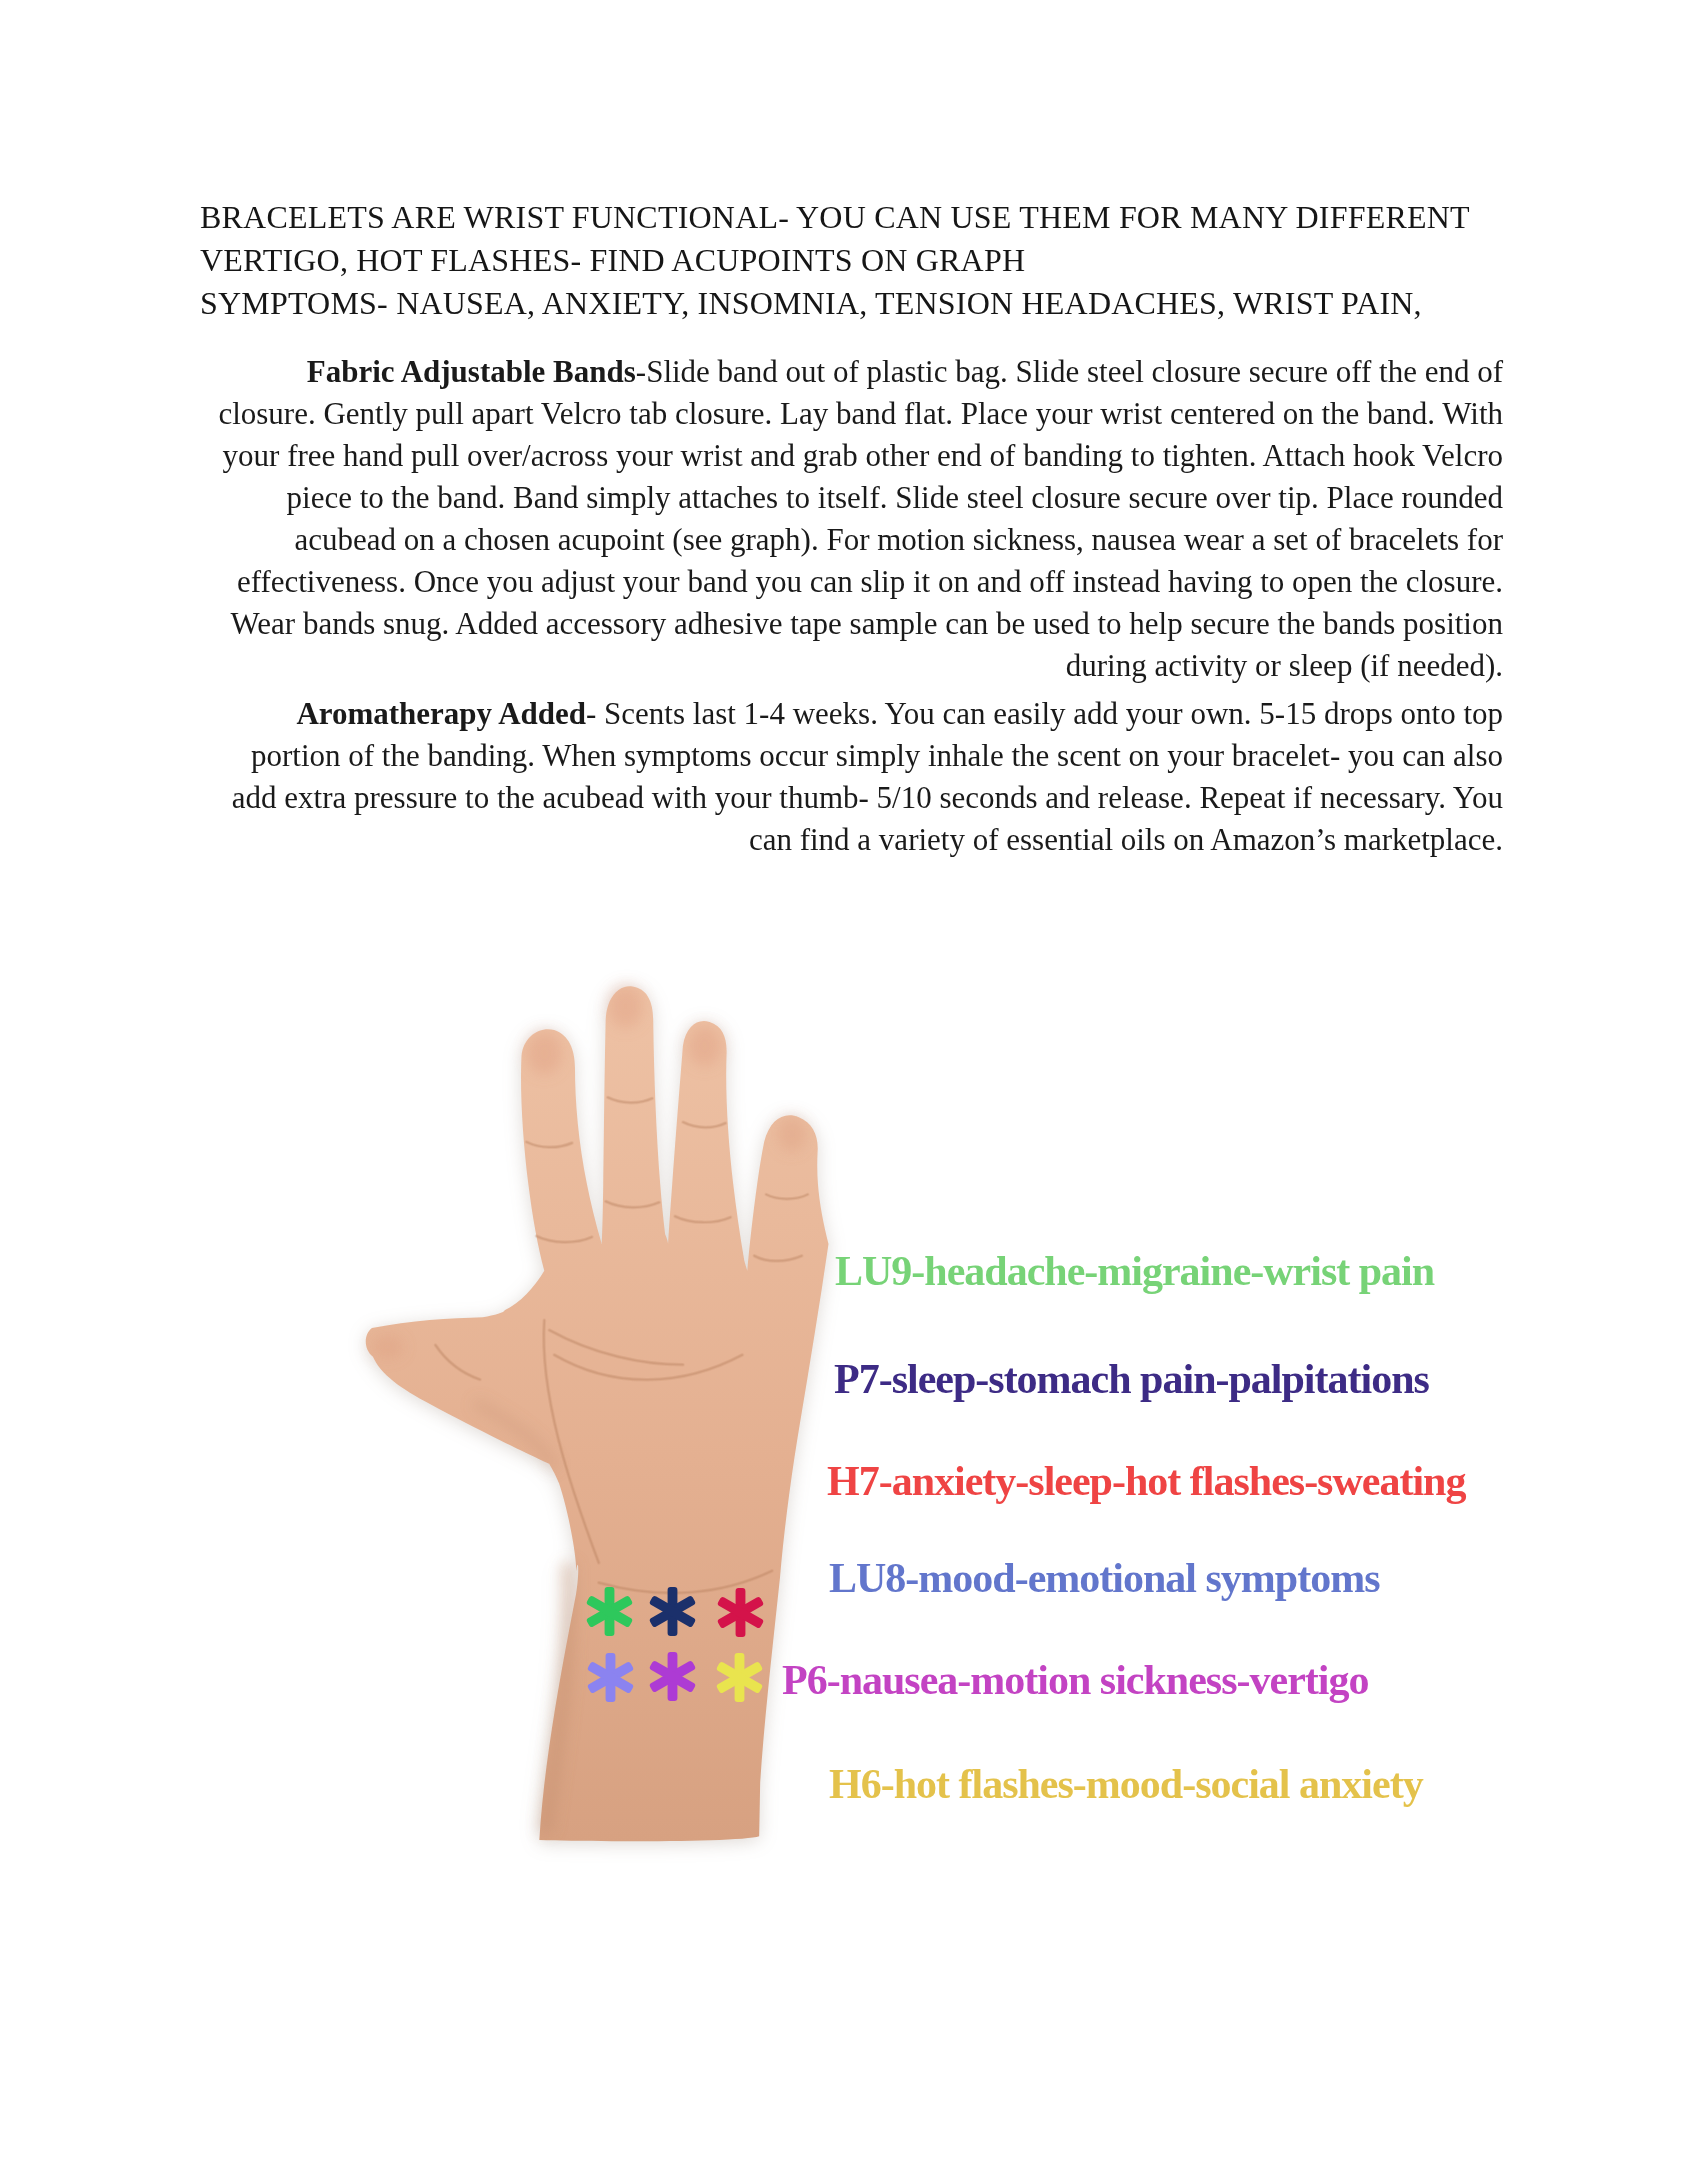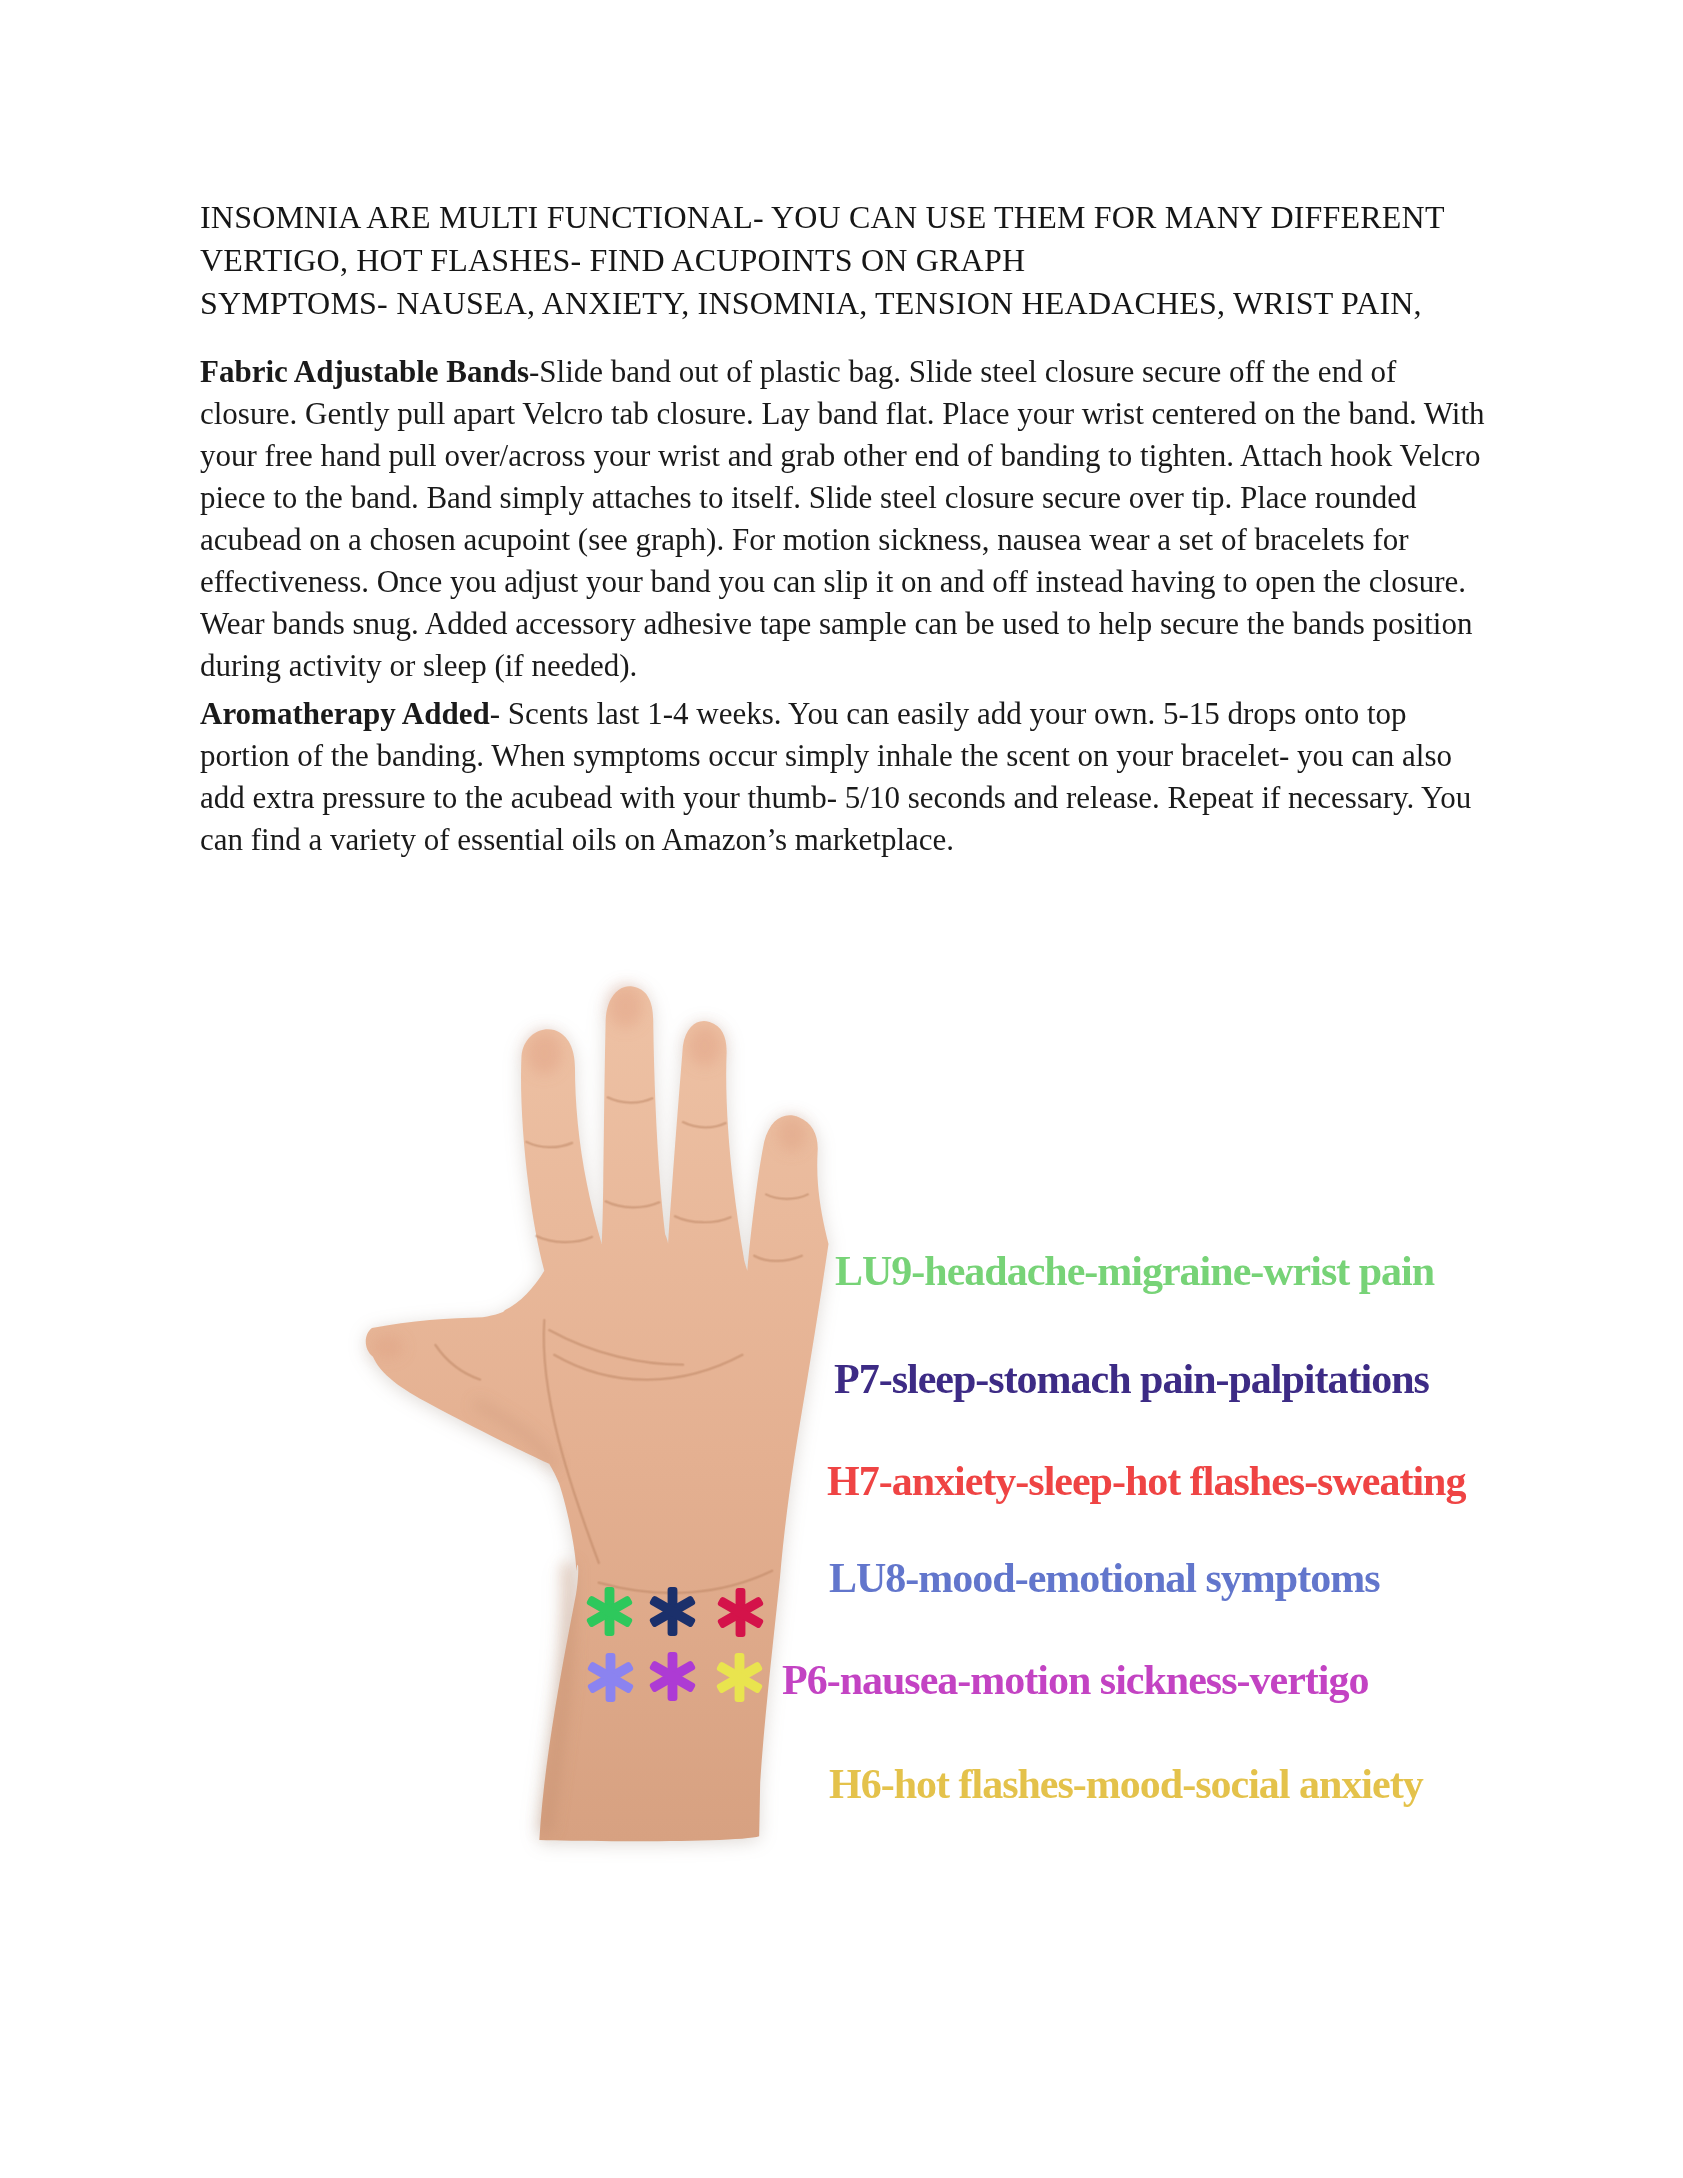--- a/index.html
+++ b/index.html
@@ -12,25 +12,25 @@
     color:#1c1c1c;
   }
   .heading{
     position:absolute;left:200px;top:196px;
     font-size:32px;line-height:43px;
     letter-spacing:0.2px;
     color:#161616;
   }
   .heading .hline{white-space:nowrap;}
   .bodytext{
-    position:absolute;left:200px;width:1295px;
+    position:absolute;left:208px;width:1295px;
     font-size:31px;line-height:42px;
     color:#1a1a1a;
     margin:0;
-    text-align:left;
+    text-align:right;
   }
   .p1{top:351px;}
   .p2{top:693px;}
   .bodytext b{font-weight:bold;}
   .hand{
     position:absolute;left:356px;top:929px;width:535px;height:921px;
     filter:drop-shadow(0 3px 9px rgba(110,85,70,.22));
   }
   .acu{
     position:absolute;width:55px;height:55px;margin-left:-28px;margin-top:-28px;
@@ -44,21 +44,21 @@
     white-space:nowrap;
     font-family:Liberation Serif, serif;
   }
 </style>
 </head>
 <body>
 
 <div class="page">
 
   <div class="heading">
-    <div class="hline">INSOMNIA ARE MULTI FUNCTIONAL- YOU CAN USE THEM FOR MANY DIFFERENT</div>
+    <div class="hline">BRACELETS ARE WRIST FUNCTIONAL- YOU CAN USE THEM FOR MANY DIFFERENT</div>
     <div class="hline">VERTIGO, HOT FLASHES- FIND ACUPOINTS ON GRAPH</div>
     <div class="hline">SYMPTOMS- NAUSEA, ANXIETY, INSOMNIA, TENSION HEADACHES, WRIST PAIN,</div>
   </div>
 
   <p class="bodytext p1"><b>Fabric Adjustable Bands</b><span>-Slide band out of plastic bag. Slide steel closure secure off the end of closure. Gently pull apart Velcro tab closure. Lay band flat. Place your wrist centered on the band. With your free hand pull over/across your wrist and grab other end of banding to tighten. Attach hook Velcro piece to the band. Band simply attaches to itself. Slide steel closure secure over tip. Place rounded acubead on a chosen acupoint (see graph). For motion sickness, nausea wear a set of bracelets for effectiveness. Once you adjust your band you can slip it on and off instead having to open the closure. Wear bands snug. Added accessory adhesive tape sample can be used to help secure the bands position during activity or sleep (if needed).</span></p>
 
   <p class="bodytext p2"><b>Aromatherapy Added</b><span>- Scents last 1-4 weeks. You can easily add your own. 5-15 drops onto top portion of the banding. When symptoms occur simply inhale the scent on your bracelet- you can also add extra pressure to the acubead with your thumb- 5/10 seconds and release. Repeat if necessary. You can find a variety of essential oils on Amazon’s marketplace.</span></p>
 
   <svg class="hand" viewBox="0 0 540 930" xmlns="http://www.w3.org/2000/svg">
     <defs>

